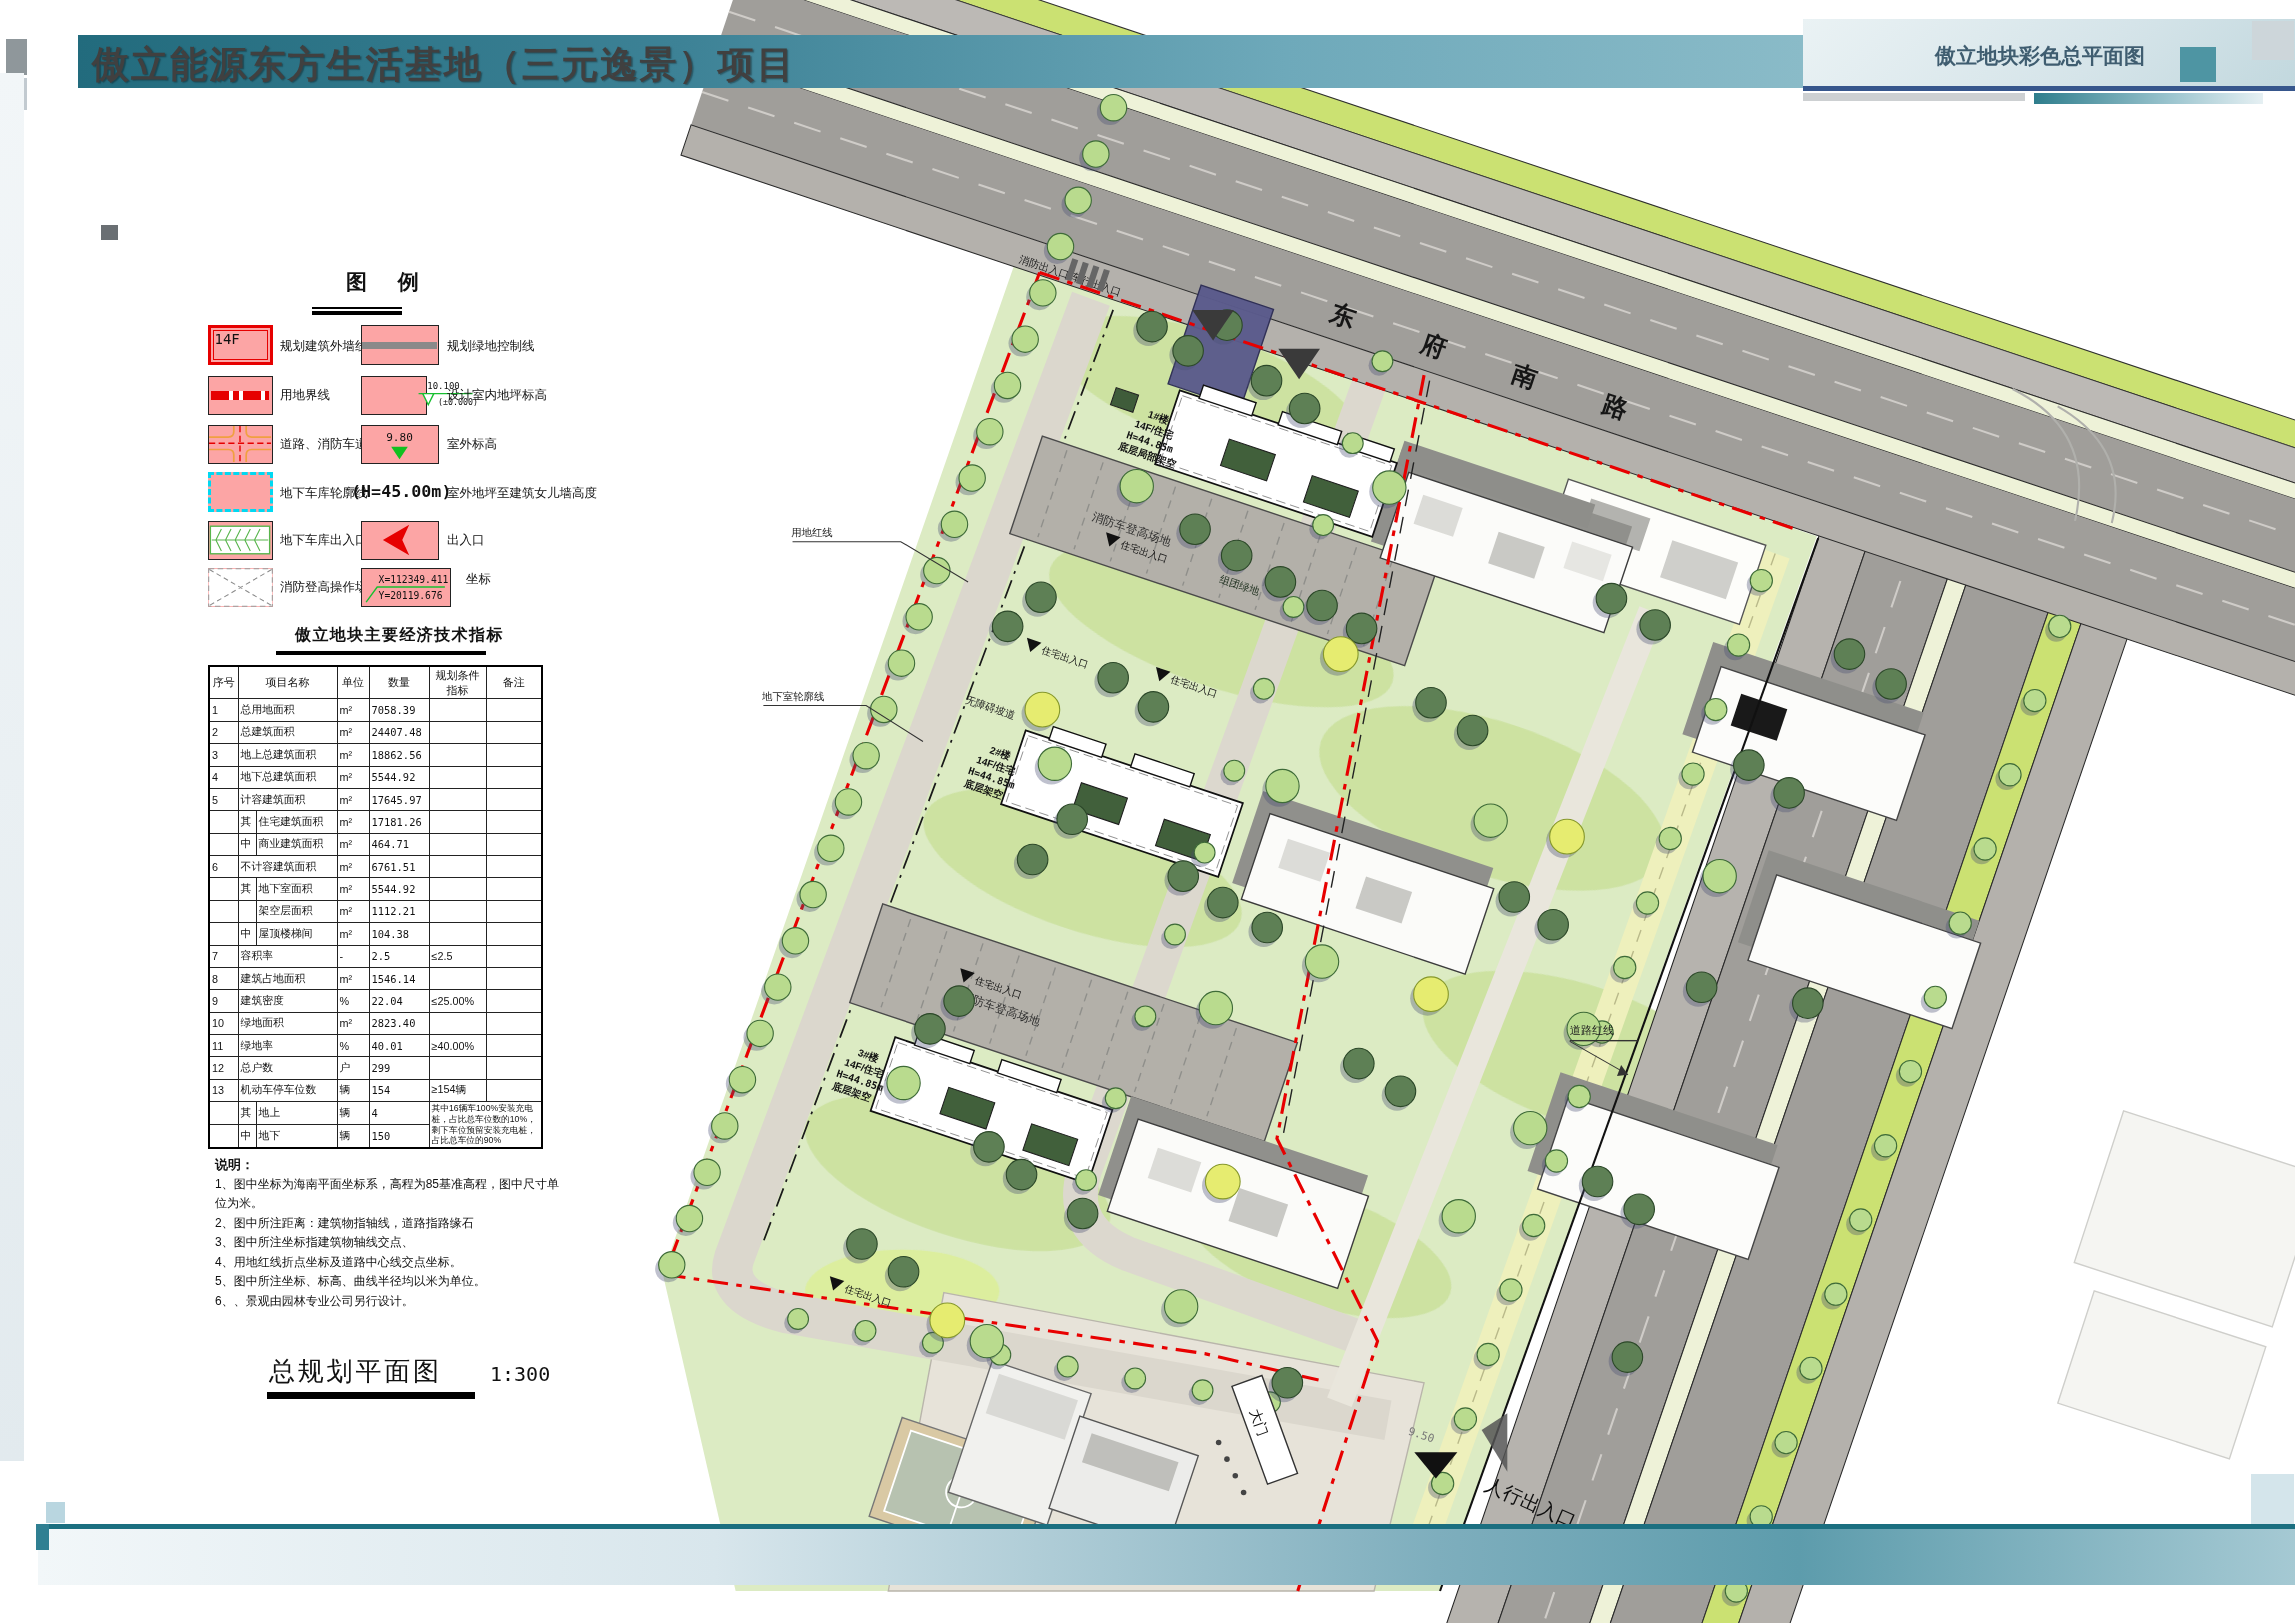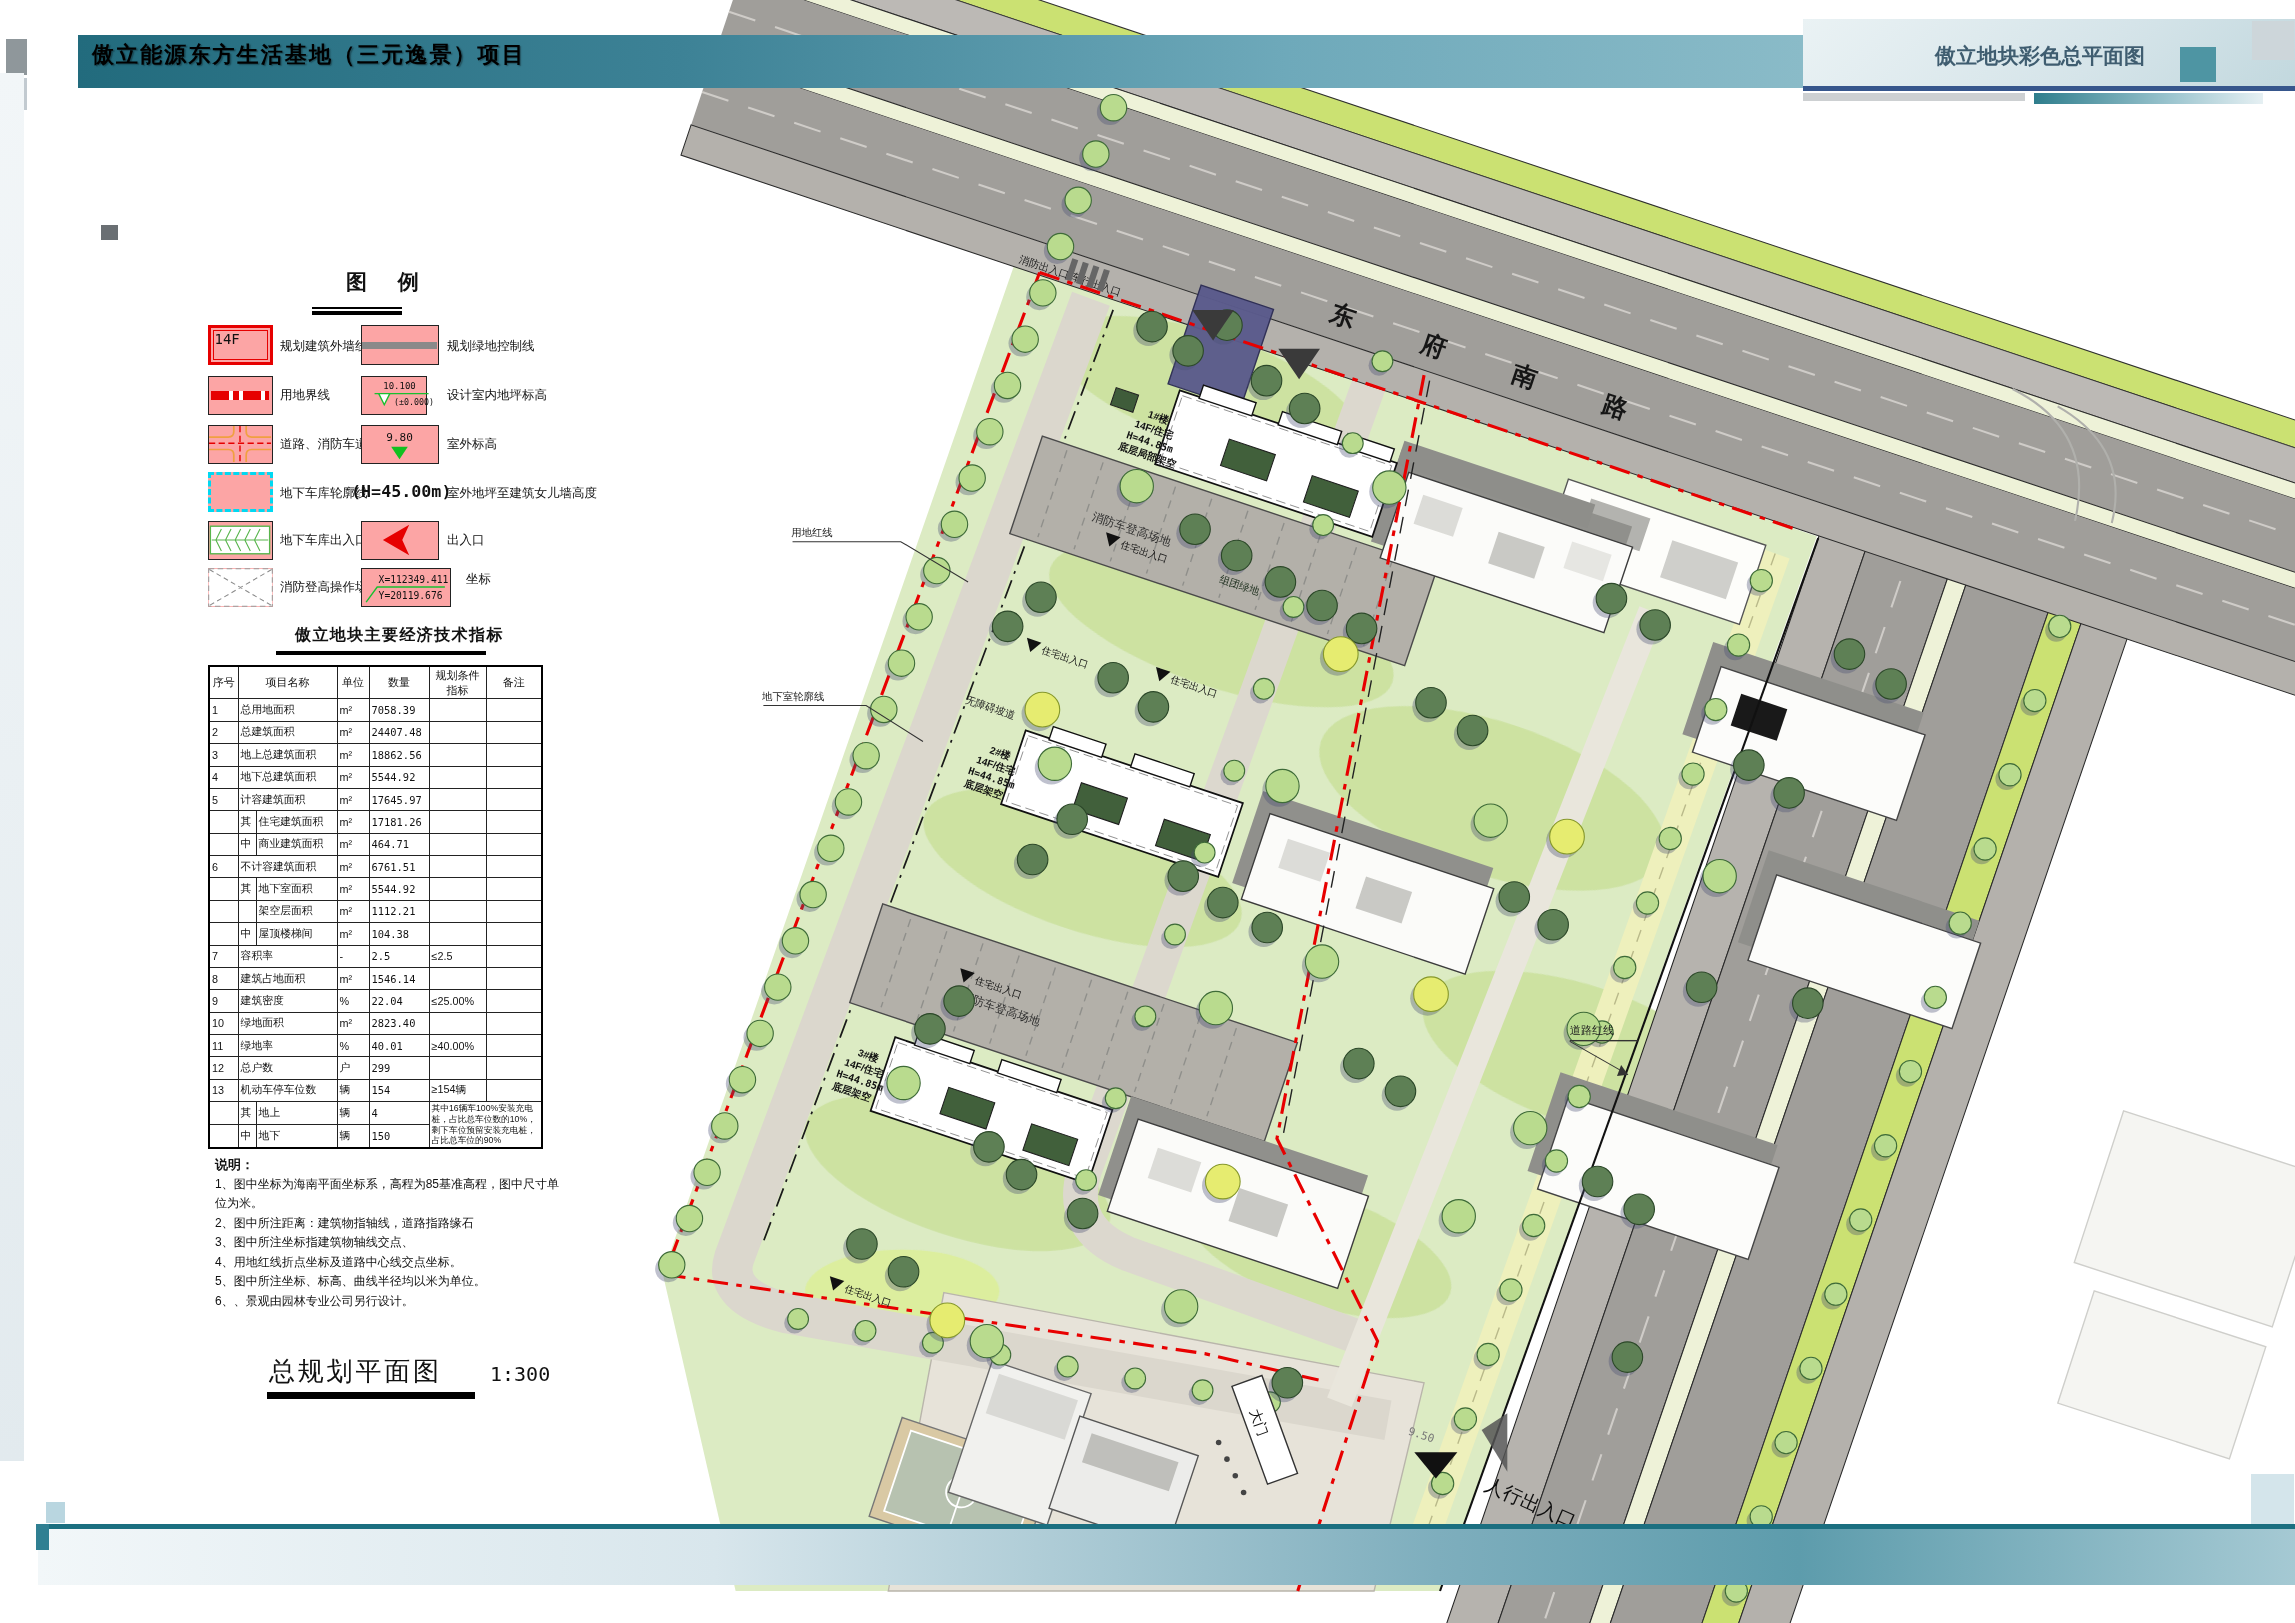--- a/index.html
+++ b/index.html
@@ -3,21 +3,21 @@
 <meta charset="utf-8">
 <style>
   html,body{margin:0;padding:0;background:#fff;}
   #page{position:relative;width:2295px;height:1624px;background:#fff;overflow:hidden;
         font-family:"Liberation Sans",sans-serif;color:#111;}
   .abs{position:absolute;}
   .mono{font-family:"DejaVu Sans Mono",monospace;}
   
   #hdr-bar{left:78px;top:35px;width:1726px;height:53px;
     background:linear-gradient(90deg,#226b7d 0%,#3d8296 35%,#6ea9ba 70%,#8abbc8 100%);}
-  #hdr-title{left:92px;top:40px;font-size:22px;font-weight:bold;color:#000000;letter-spacing:2.1px;
+  #hdr-title{left:92px;top:40px;font-size:37px;font-weight:bold;color:#404040;letter-spacing:2.1px;
     text-shadow:1.4px 1.4px 1.4px rgba(0,0,0,.35);}
   #hdr-right-bg{left:1803px;top:19.4px;width:492px;height:67px;
     background:linear-gradient(135deg,#eaf2f4 0%,#d5e4e9 60%,#c2d8de 100%);}
   #hdr-right-title{left:1833px;top:42px;width:312px;text-align:right;font-size:21px;font-weight:bold;color:#3f5d70;}
   #hdr-underline{left:1803px;top:86px;width:492px;height:4.9px;background:#36568c;}
   #hdr-teal-sq{left:2180px;top:47px;width:36px;height:35px;background:#4e95a3;}
   #hdr-gray-bar{left:1803px;top:93px;width:222px;height:8.3px;background:#cdd0d2;}
   #hdr-teal-grad{left:2034px;top:93px;width:229px;height:11px;
      background:linear-gradient(90deg,#2e7d8c,#9cc5cf 60%,#e6f0f3);}
   .corner-sq{background:#8f979b;}
@@ -671,21 +671,21 @@
     <div class="abs lg-label" style="left:72px;top:11px;">消防登高操作场地</div>
   </div>
 
   <div class="lg-row" style="left:361px;top:325px;">
     <div class="swatch" style="left:0;top:0;width:78px;height:40px;border:1.4px solid #222;">
       <div style="position:absolute;left:0;top:16px;width:75px;height:7px;background:#8a8a8a;"></div>
     </div>
     <div class="abs lg-label" style="left:86px;top:12.5px;">规划绿地控制线</div>
   </div>
   <div class="lg-row" style="left:361px;top:376px;">
-    <div class="swatch" style="left:0;top:0;width:66px;height:39px;border:1.4px solid #222;">
+    <div class="swatch" style="left:0;top:0;width:66px;height:39px;border:1.4px solid #222;padding-left:44px;">
       <svg width="75" height="36" viewBox="0 0 108 52">
         <text x="54" y="18" text-anchor="middle" class="cad" font-size="13" fill="#111">10.100</text>
         <line x1="18" y1="24" x2="96" y2="24" stroke="#18c030" stroke-width="2"></line>
         <polygon points="24,24 40,24 32,40" fill="#fff" stroke="#18c030" stroke-width="2"></polygon>
         <text x="46" y="40" class="cad" font-size="12" fill="#111">(±0.000)</text>
       </svg>
     </div>
     <div class="abs lg-label" style="left:86px;top:11px;">设计室内地坪标高</div>
   </div>
   <div class="lg-row" style="left:361px;top:425px;">

